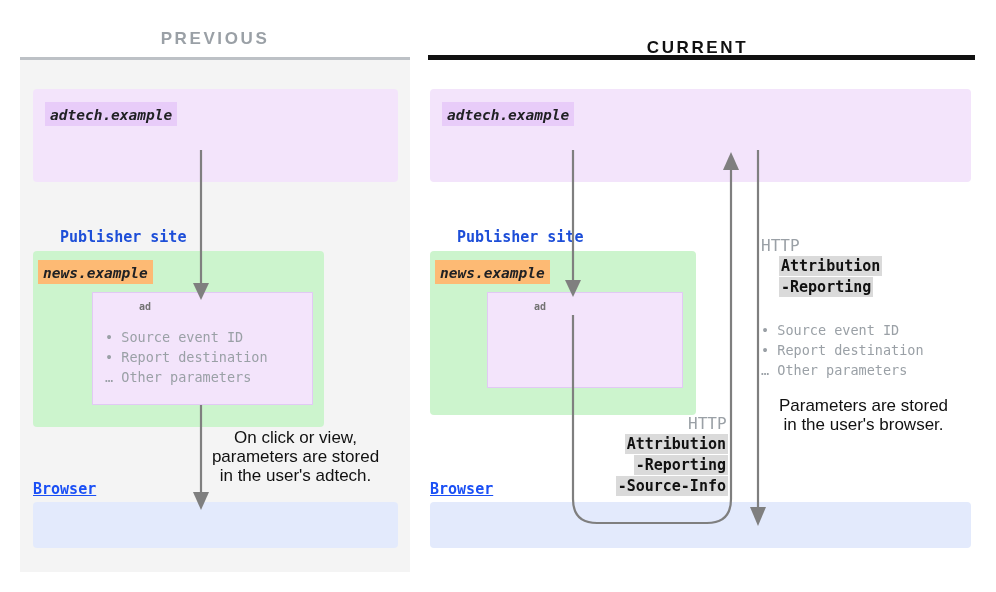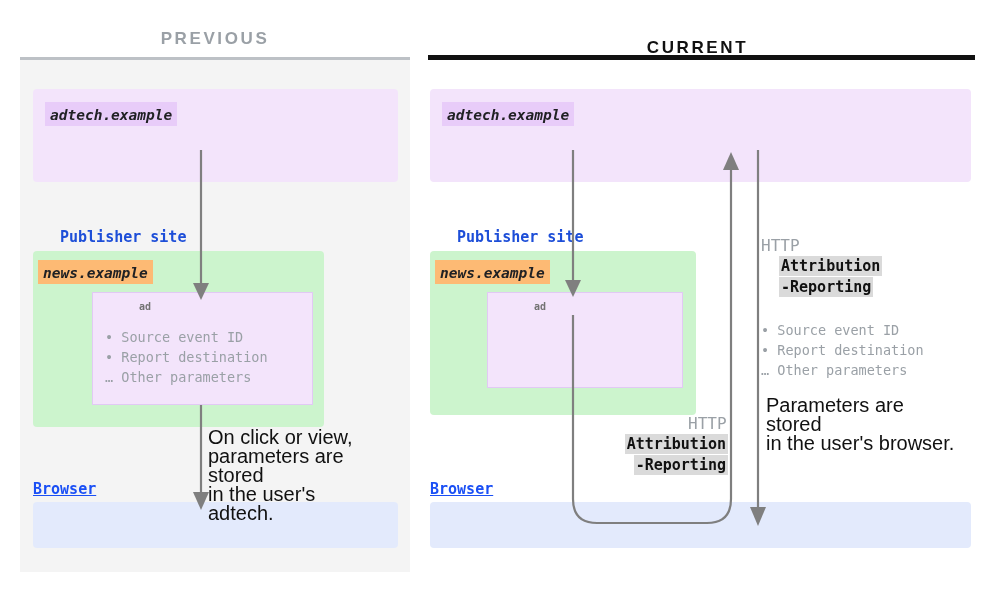--- a/index.html
+++ b/index.html
@@ -86,24 +86,25 @@
     white-space: pre;
   }
 
   
   svg.conn { position: absolute; left: 0; top: 0; width: 996px; height: 592px; overflow: visible; }
 
   
   .note {
     position: absolute;
     font-family: "Liberation Sans", sans-serif;
-    font-size: 20px;
+    font-size: 17px;
     line-height: 19px;
     color: #111111;
     white-space: pre-line;
+    text-align: center;
   }
   .http-label {
     position: absolute;
     font-family: "DejaVu Sans Mono", monospace;
     font-size: 16px;
     color: #9aa0a6;
   }
   .hdr-stack {
     position: absolute;
     font-family: "DejaVu Sans Mono", monospace;
@@ -175,20 +176,21 @@
     <div class="ad-title">ad</div>
   </div>
 
   <div class="zone-label browser-label" style="left:430px; top:480px;">Browser</div>
   <div class="zone browser-zone" style="left:430px; top:502px; width:541px; height:46px;"></div>
 
   <div class="http-label" style="left:688px; top:414px;">HTTP</div>
   <div class="hdr-stack right" style="left:545px; top:434px; width:183px;">
     <div class="row"><span class="chip">Attribution</span></div>
     <div class="row"><span class="chip">-Reporting</span></div>
+    <div class="row"><span class="chip">-Source-Info</span></div>
   </div>
 
   <div class="http-label" style="left:761px; top:236px;">HTTP</div>
   <div class="hdr-stack" style="left:761px; top:256px;">
     <div class="row"><span class="chip">Attribution</span></div>
     <div class="row"><span class="chip">-Reporting</span></div>
   </div>
   <div class="params-list" style="left:761px; top:320px;">• Source event ID
 • Report destination
 … Other parameters</div>

